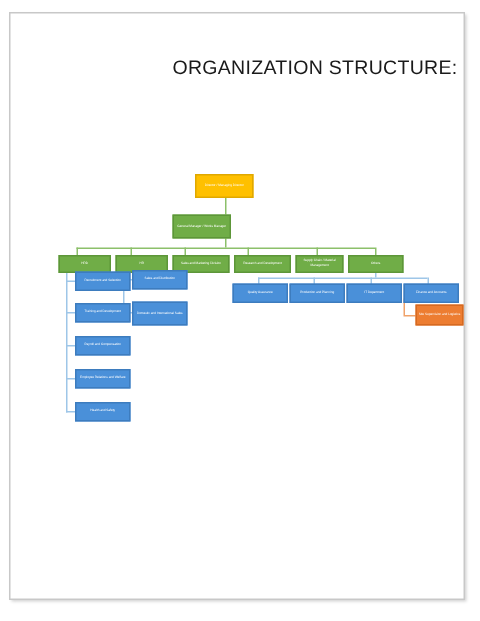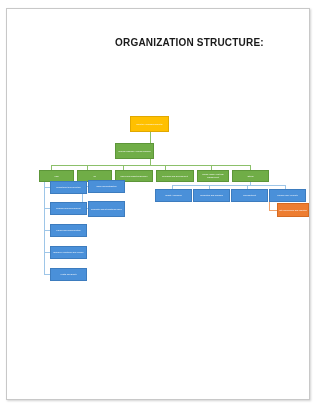--- a/index.html
+++ b/index.html
@@ -24,22 +24,22 @@
     background: #ffffff;
     border: 1px solid #c8c8c8;
     box-sizing: border-box;
     box-shadow: 1px 1px 2px rgba(0,0,0,0.18);
   }
 
   #doc-title {
     position: absolute;
     left: 108px;
     top: 28px;
-    font-size: 10px;
-    font-weight: bold;
+    font-size: 13px;
+    font-weight: normal;
     letter-spacing: 0.2px;
     color: #1a1a1a;
     white-space: nowrap;
   }
 
   #chart {
     position: absolute;
     left: 0;
     top: 0;
     width: 304px;

